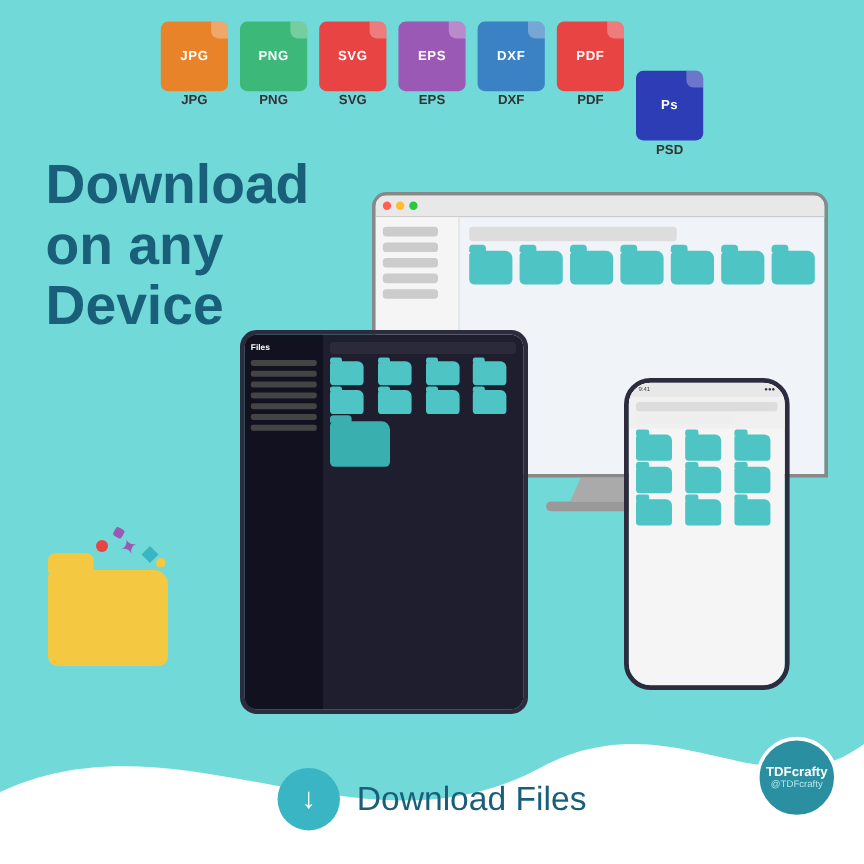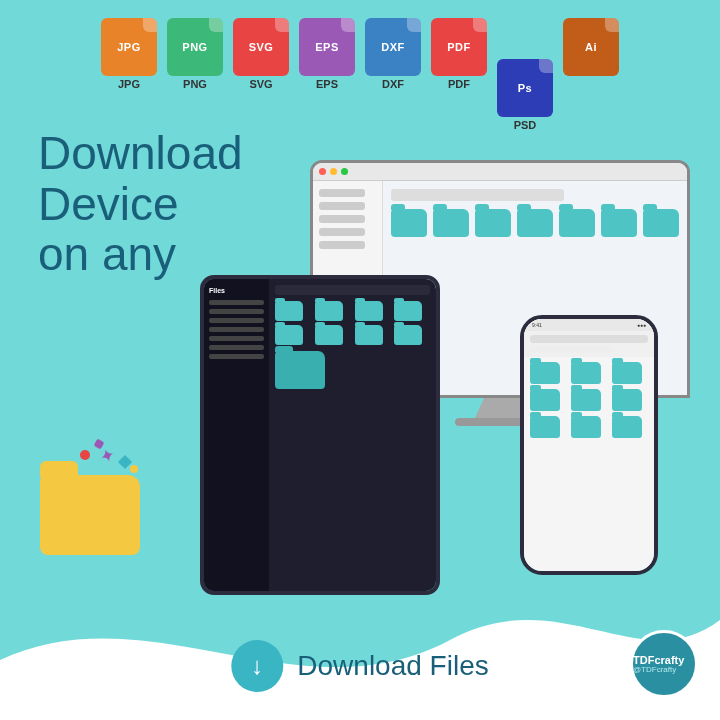--- a/index.html
+++ b/index.html
@@ -94,21 +94,21 @@
     .fi-psd { background-color: #2d3db5; margin-top: 41px; }
     .fi-ai  { background-color: #c25c19; }
 
     
     .heading {
       position: absolute;
       top: 128px;
       left: 38px;
       color: #1a5f7a;
       font-size: 46px;
-      font-weight: 400;
+      font-weight: 700;
       line-height: 1.1;
     }
 
     .subtext {
       position: absolute;
       top: 338px;
       left: 38px;
       color: #333;
       font-size: 17px;
       line-height: 1.5;
@@ -464,29 +464,29 @@
 
     .download-text {
       font-size: 28px;
       font-weight: 400;
       color: #1a5f7a;
     }
 
     
     .brand-badge {
       position: absolute;
-      bottom: 22px;
+      bottom: 38px;
       right: 22px;
       width: 68px;
       height: 68px;
       border-radius: 50%;
       background: #2a8fa0;
       display: flex;
       flex-direction: column;
-      align-items: flex-start;
+      align-items: center;
       justify-content: center;
       border: 3px solid white;
     }
 
     .brand-text-main {
       font-size: 11px;
       font-weight: 900;
       color: white;
       line-height: 1;
     }
@@ -542,31 +542,26 @@
         <span class="file-icon-label">PDF</span>
       </div>
       <span class="file-ext-label">PDF</span>
     </div>
     <div class="file-icon-wrapper">
       <div class="file-icon fi-psd">
         <span class="file-icon-label">Ps</span>
       </div>
       <span class="file-ext-label">PSD</span>
     </div>
-    <div class="file-icon-wrapper">
-      <div class="file-icon fi-ai">
-        <span class="file-icon-label">Ai</span>
-      </div>
-    </div>
   </div>
 
   <div class="heading">
     <div>Download</div>
+    <div>on any</div>
     <div>Device</div>
-    <div>on any</div>
   </div>
 
 
   <div class="monitor-wrap">
     <div class="monitor">
       <div class="monitor-screen">
         <div class="monitor-topbar">
           <div class="dot dot-red"></div>
           <div class="dot dot-yellow"></div>
           <div class="dot dot-green"></div>

